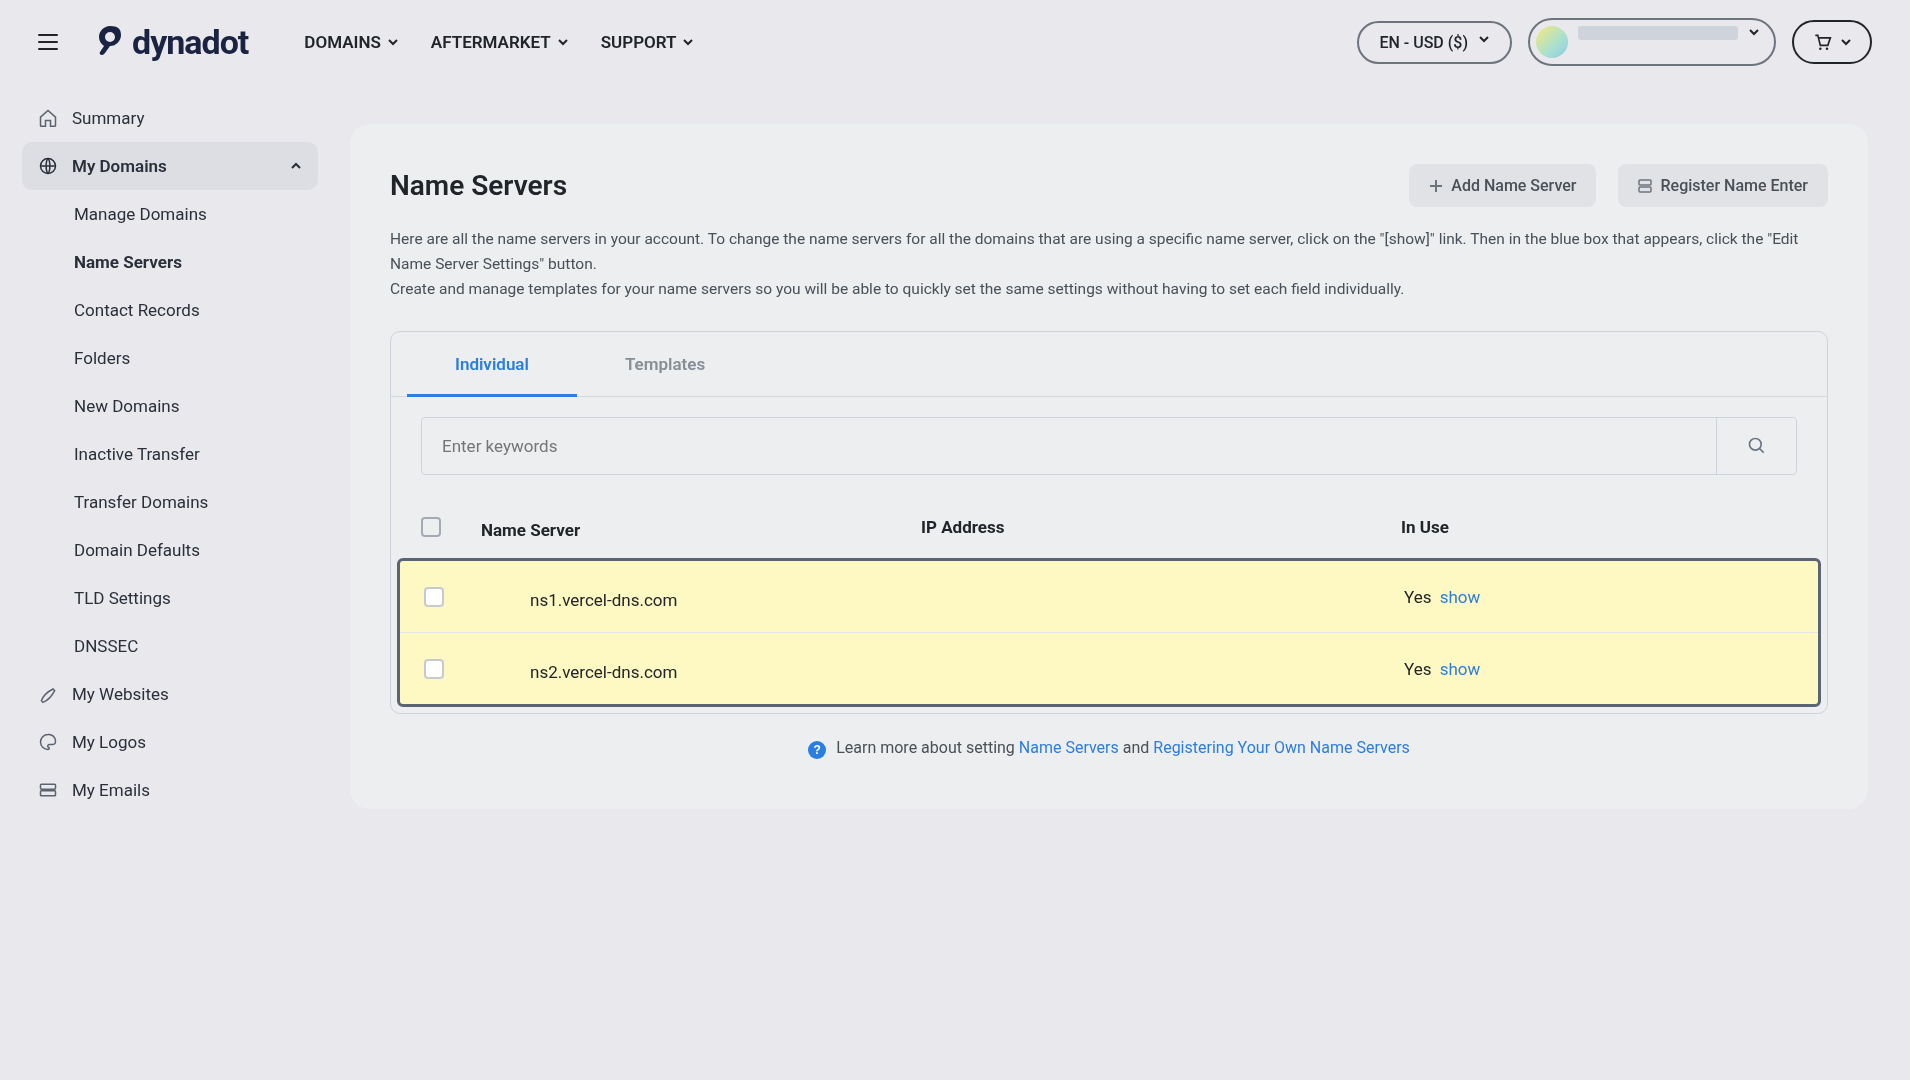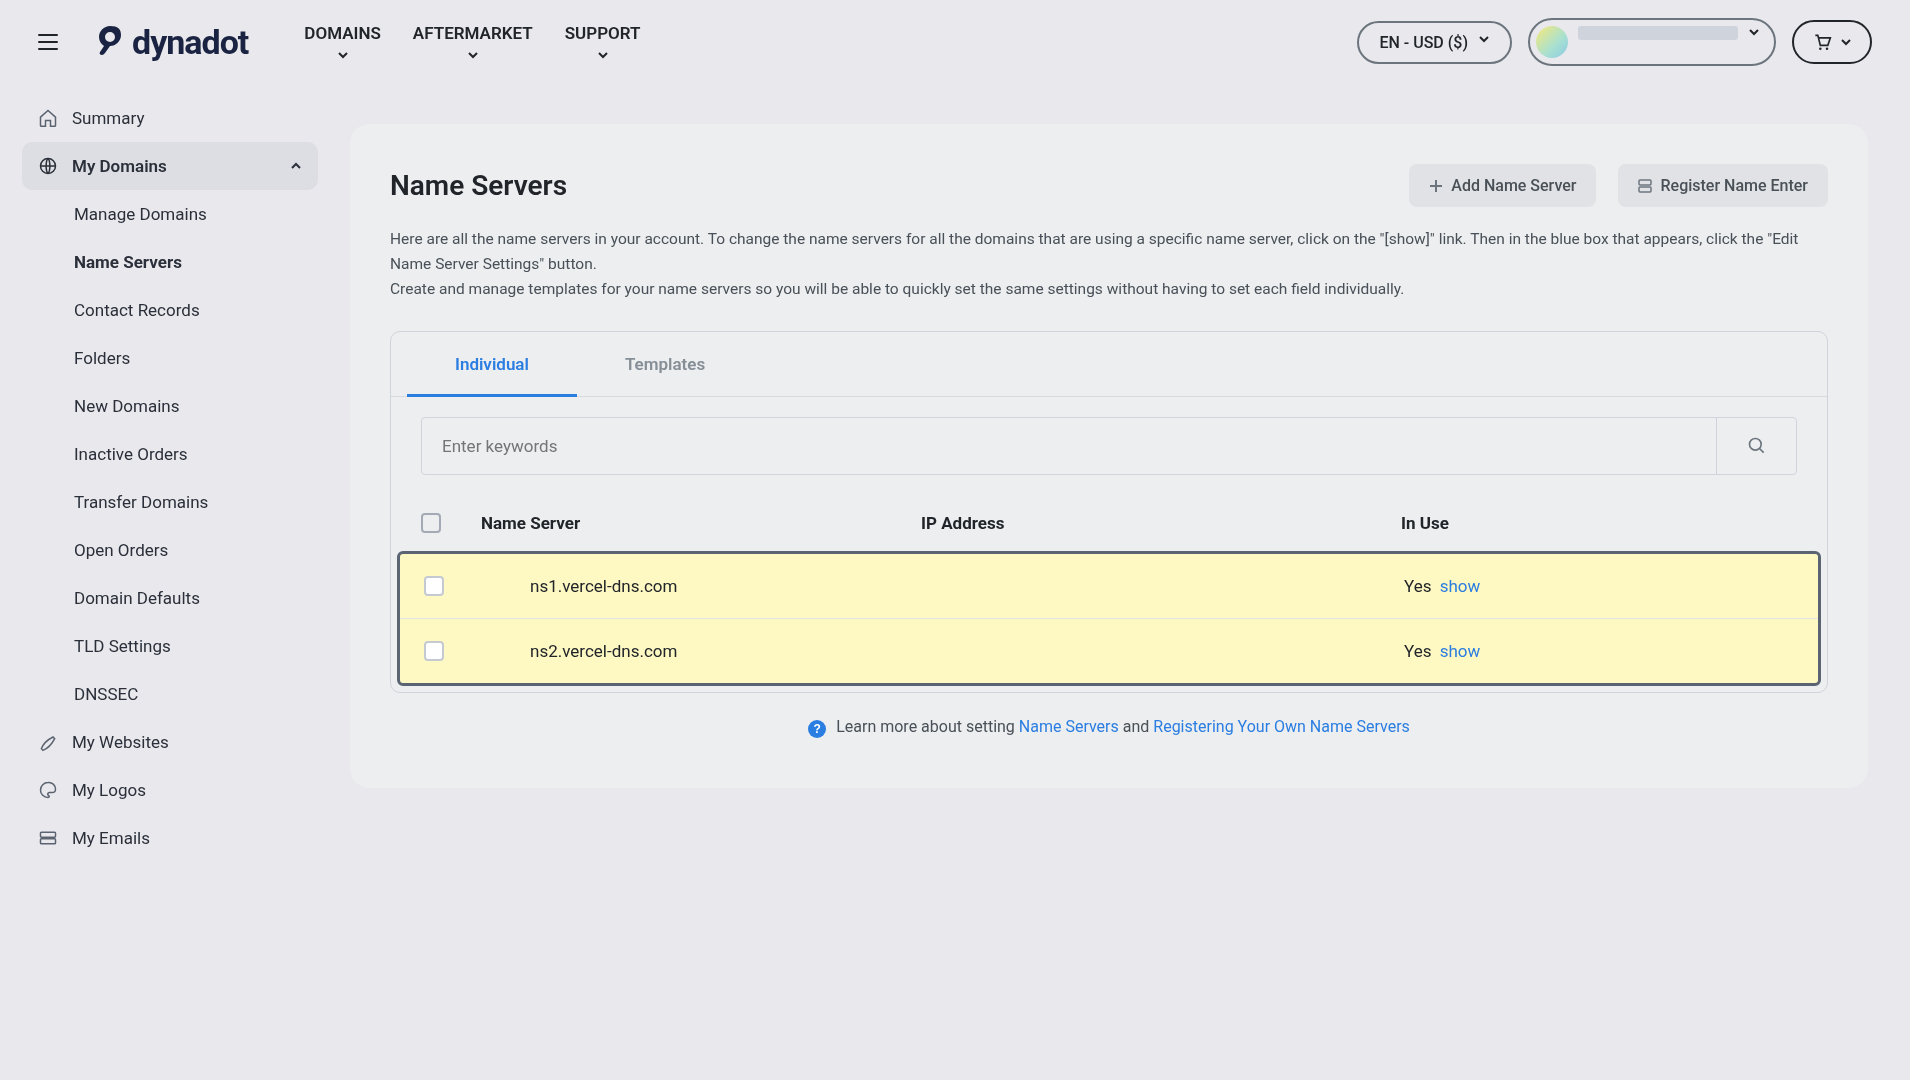--- a/index.html
+++ b/index.html
@@ -3,21 +3,21 @@
 <meta charset="utf-8">
 <style>
 * { margin:0; padding:0; box-sizing:border-box; font-family:-apple-system,BlinkMacSystemFont,"Segoe UI",Roboto,sans-serif; }
 body { background:#e9e9ed; color:#212529; width:1910px; height:1080px; overflow:hidden; }
 .topbar { display:flex; align-items:center; padding:18px 38px; gap:20px; }
 .hamburger { width:20px; height:16px; display:flex; flex-direction:column; justify-content:space-between; cursor:pointer; }
 .hamburger span { height:2px; background:#212529; border-radius:2px; }
 .logo { display:flex; align-items:center; gap:0; font-size:34px; font-weight:700; color:#1a2442; letter-spacing:-1px; margin-left:10px; margin-right:36px; }
 .logo-icon { width:44px; height:44px; }
 .nav-items { display:flex; gap:32px; }
-.nav-item { display:flex; align-items:center; gap:6px; font-size:17px; font-weight:600; cursor:pointer; color:#212529;flex-direction:column; }
+.nav-item { display:flex; align-items:center; gap:6px; font-size:17px; font-weight:600; cursor:pointer; color:#212529; }
 .chevron { width:12px; height:12px; }
 .topbar-right { margin-left:auto; display:flex; gap:16px; align-items:center; }
 .pill { border:2px solid #6c757d; border-radius:999px; padding:10px 20px; display:flex; align-items:flex-start; gap:10px; cursor:pointer; font-size:16px; font-weight:500; background:transparent; }
 .pill.user { padding:6px 14px 6px 6px; }
 .avatar { width:32px; height:32px; border-radius:50%; background:linear-gradient(135deg,#f7e97a 0%,#a8e0d0 60%,#8cc9e6 100%); }
 .user-redacted { width:160px; height:14px; background:#cfd4dc; border-radius:3px; }
 .cart-pill { border:2px solid #212529; border-radius:999px; padding:10px 18px; display:flex; align-items:center; gap:8px; cursor:pointer; }
 .layout { display:flex; }
 .sidebar { width:340px; padding:10px 22px 0 22px; }
 .side-item { display:flex; align-items:center; gap:14px; padding:14px 16px; border-radius:10px; font-size:17px; cursor:pointer; color:#2a2f3a; }
@@ -40,21 +40,21 @@
 .tab.active { color:#2a7de1; }
 .tab.active::after { content:""; position:absolute; left:0; right:0; bottom:-1px; height:3px; background:#2a7de1; }
 .search-area { padding:20px 30px; }
 .search-wrap { display:flex; border:1px solid #cfd4dc; border-radius:4px; overflow:hidden; }
 .search-input { flex:1; border:none; background:transparent; padding:18px 20px; font-size:17px; outline:none; color:#495057; }
 .search-btn { width:80px; border:none; border-left:1px solid #cfd4dc; background:transparent; cursor:pointer; display:flex; align-items:center; justify-content:center; }
 .table { width:100%; }
 .thead { display:flex; align-items:center; padding:18px 30px; gap:20px; }
 .th { font-size:17px; font-weight:700; }
 .col-check { width:40px; display:flex; align-items:center; }
-.col-name { flex:0 0 420px; }
+.col-name { flex:0 0 420px;margin-top:7px; }
 .col-ip { flex:0 0 460px; }
 .col-use { flex:1; }
 .checkbox { width:20px; height:20px; border:2px solid #c5cad2; border-radius:4px; background:#fff; cursor:pointer; }
 .checkbox.header { border:2px solid #a3aab5; background:transparent; }
 .rows { background:#fef9c3; border:3px solid #5b6472; border-radius:6px; margin:0 6px 6px 6px; }
 .row { display:flex; align-items:center; padding:22px 24px; gap:20px; font-size:17px; }
 .row + .row { border-top:1px solid #e1e4e8; }
 .row .col-name { padding-left:46px; }
 .in-use-val { color:#212529; }
 .show-link { color:#2a7de1; cursor:pointer; margin-left:4px; }
@@ -143,23 +143,22 @@
       <svg class="chevron" viewBox="0 0 12 12">
           <path d="M2 8l4-4 4 4" stroke="#2a2f3a" stroke-width="2" fill="none"></path>
         </svg>
     </div>
     <div class="sub-items">
       <div class="sub-item">Manage Domains</div>
       <div class="sub-item current">Name Servers</div>
       <div class="sub-item">Contact Records</div>
       <div class="sub-item">Folders</div>
       <div class="sub-item">New Domains</div>
-      <div class="sub-item">Inactive Orders</div>
+      <div class="sub-item">Inactive Transfer</div>
       <div class="sub-item">Transfer Domains</div>
-      <div class="sub-item">Open Orders</div>
       <div class="sub-item">Domain Defaults</div>
       <div class="sub-item">TLD Settings</div>
       <div class="sub-item">DNSSEC</div>
     </div>
     <div class="side-item">
       <svg class="icon" viewBox="0 0 24 24">
           <path d="M4 20c2-5 8-11 14-14l2 2c-3 6-9 12-14 14l-2-2z" stroke="#5c6370" stroke-width="1.8" fill="none"></path>
         </svg>
       <span>My Websites</span>
     </div>

